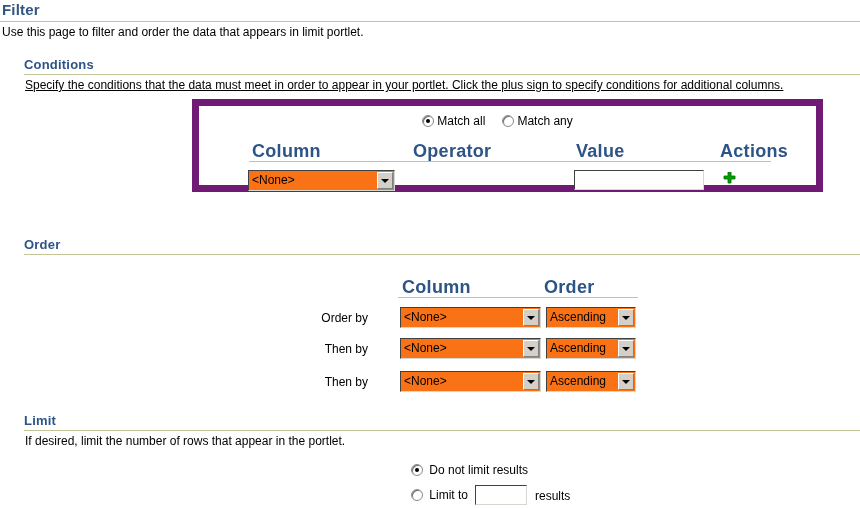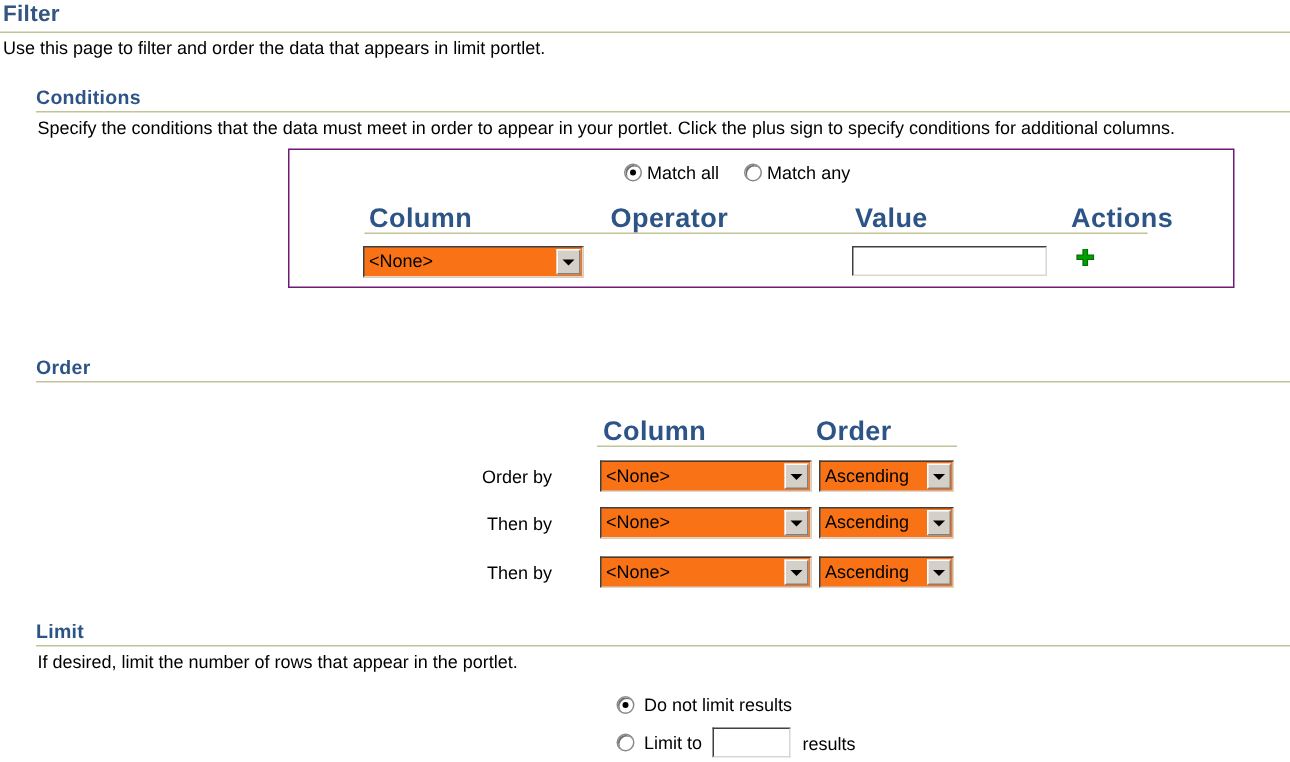--- a/index.html
+++ b/index.html
@@ -52,21 +52,21 @@
     position: absolute;
     font-family: "Liberation Sans", sans-serif;
     font-size: 12px;
     color: #000000;
     white-space: nowrap;
   }
 
   
   .cond-box {
     position: absolute;
-    border: 1px solid #701a75;
+    border: 7px solid #701a75;
     background: #ffffff;
     box-sizing: border-box;
   }
   .match-row {
     position: absolute;
     white-space: nowrap;
     font-size: 12px;
   }
   .col-head {
     position: absolute;
@@ -219,21 +219,21 @@
 <body>
 
 <div class="page">
 
   <div class="h1-title" style="left:2px; top:1px;">Filter</div>
   <div class="rule" style="left:0px; top:21px; width:860px;"></div>
   <div class="body-text" style="left:2px; top:25px;">Use this page to filter and order the data that appears in limit portlet.</div>
 
   <div class="h2-title" style="left:24px; top:57px;">Conditions</div>
   <div class="rule" style="left:24px; top:74px; width:836px;"></div>
-  <div class="body-text" style="left:25px; top:78px;">Specify the conditions that the data must meet in order to appear in your portlet.  Click the plus sign to specify conditions for additional columns.</div>
+  <div class="body-text" style="left:25px; top:78px;text-decoration:underline;">Specify the conditions that the data must meet in order to appear in your portlet.  Click the plus sign to specify conditions for additional columns.</div>
 
   <div class="cond-box" style="left:192px; top:99px; width:631px; height:93px;">
 
     <div class="match-row" style="left:223px; top:8px;">
       <span style="cursor:pointer;">
         <span class="radio on"></span>
         <span class="radio-label">Match all</span>
       </span>
       <span style="display:inline-block; width:10px;"></span>
       <span style="cursor:pointer;">

